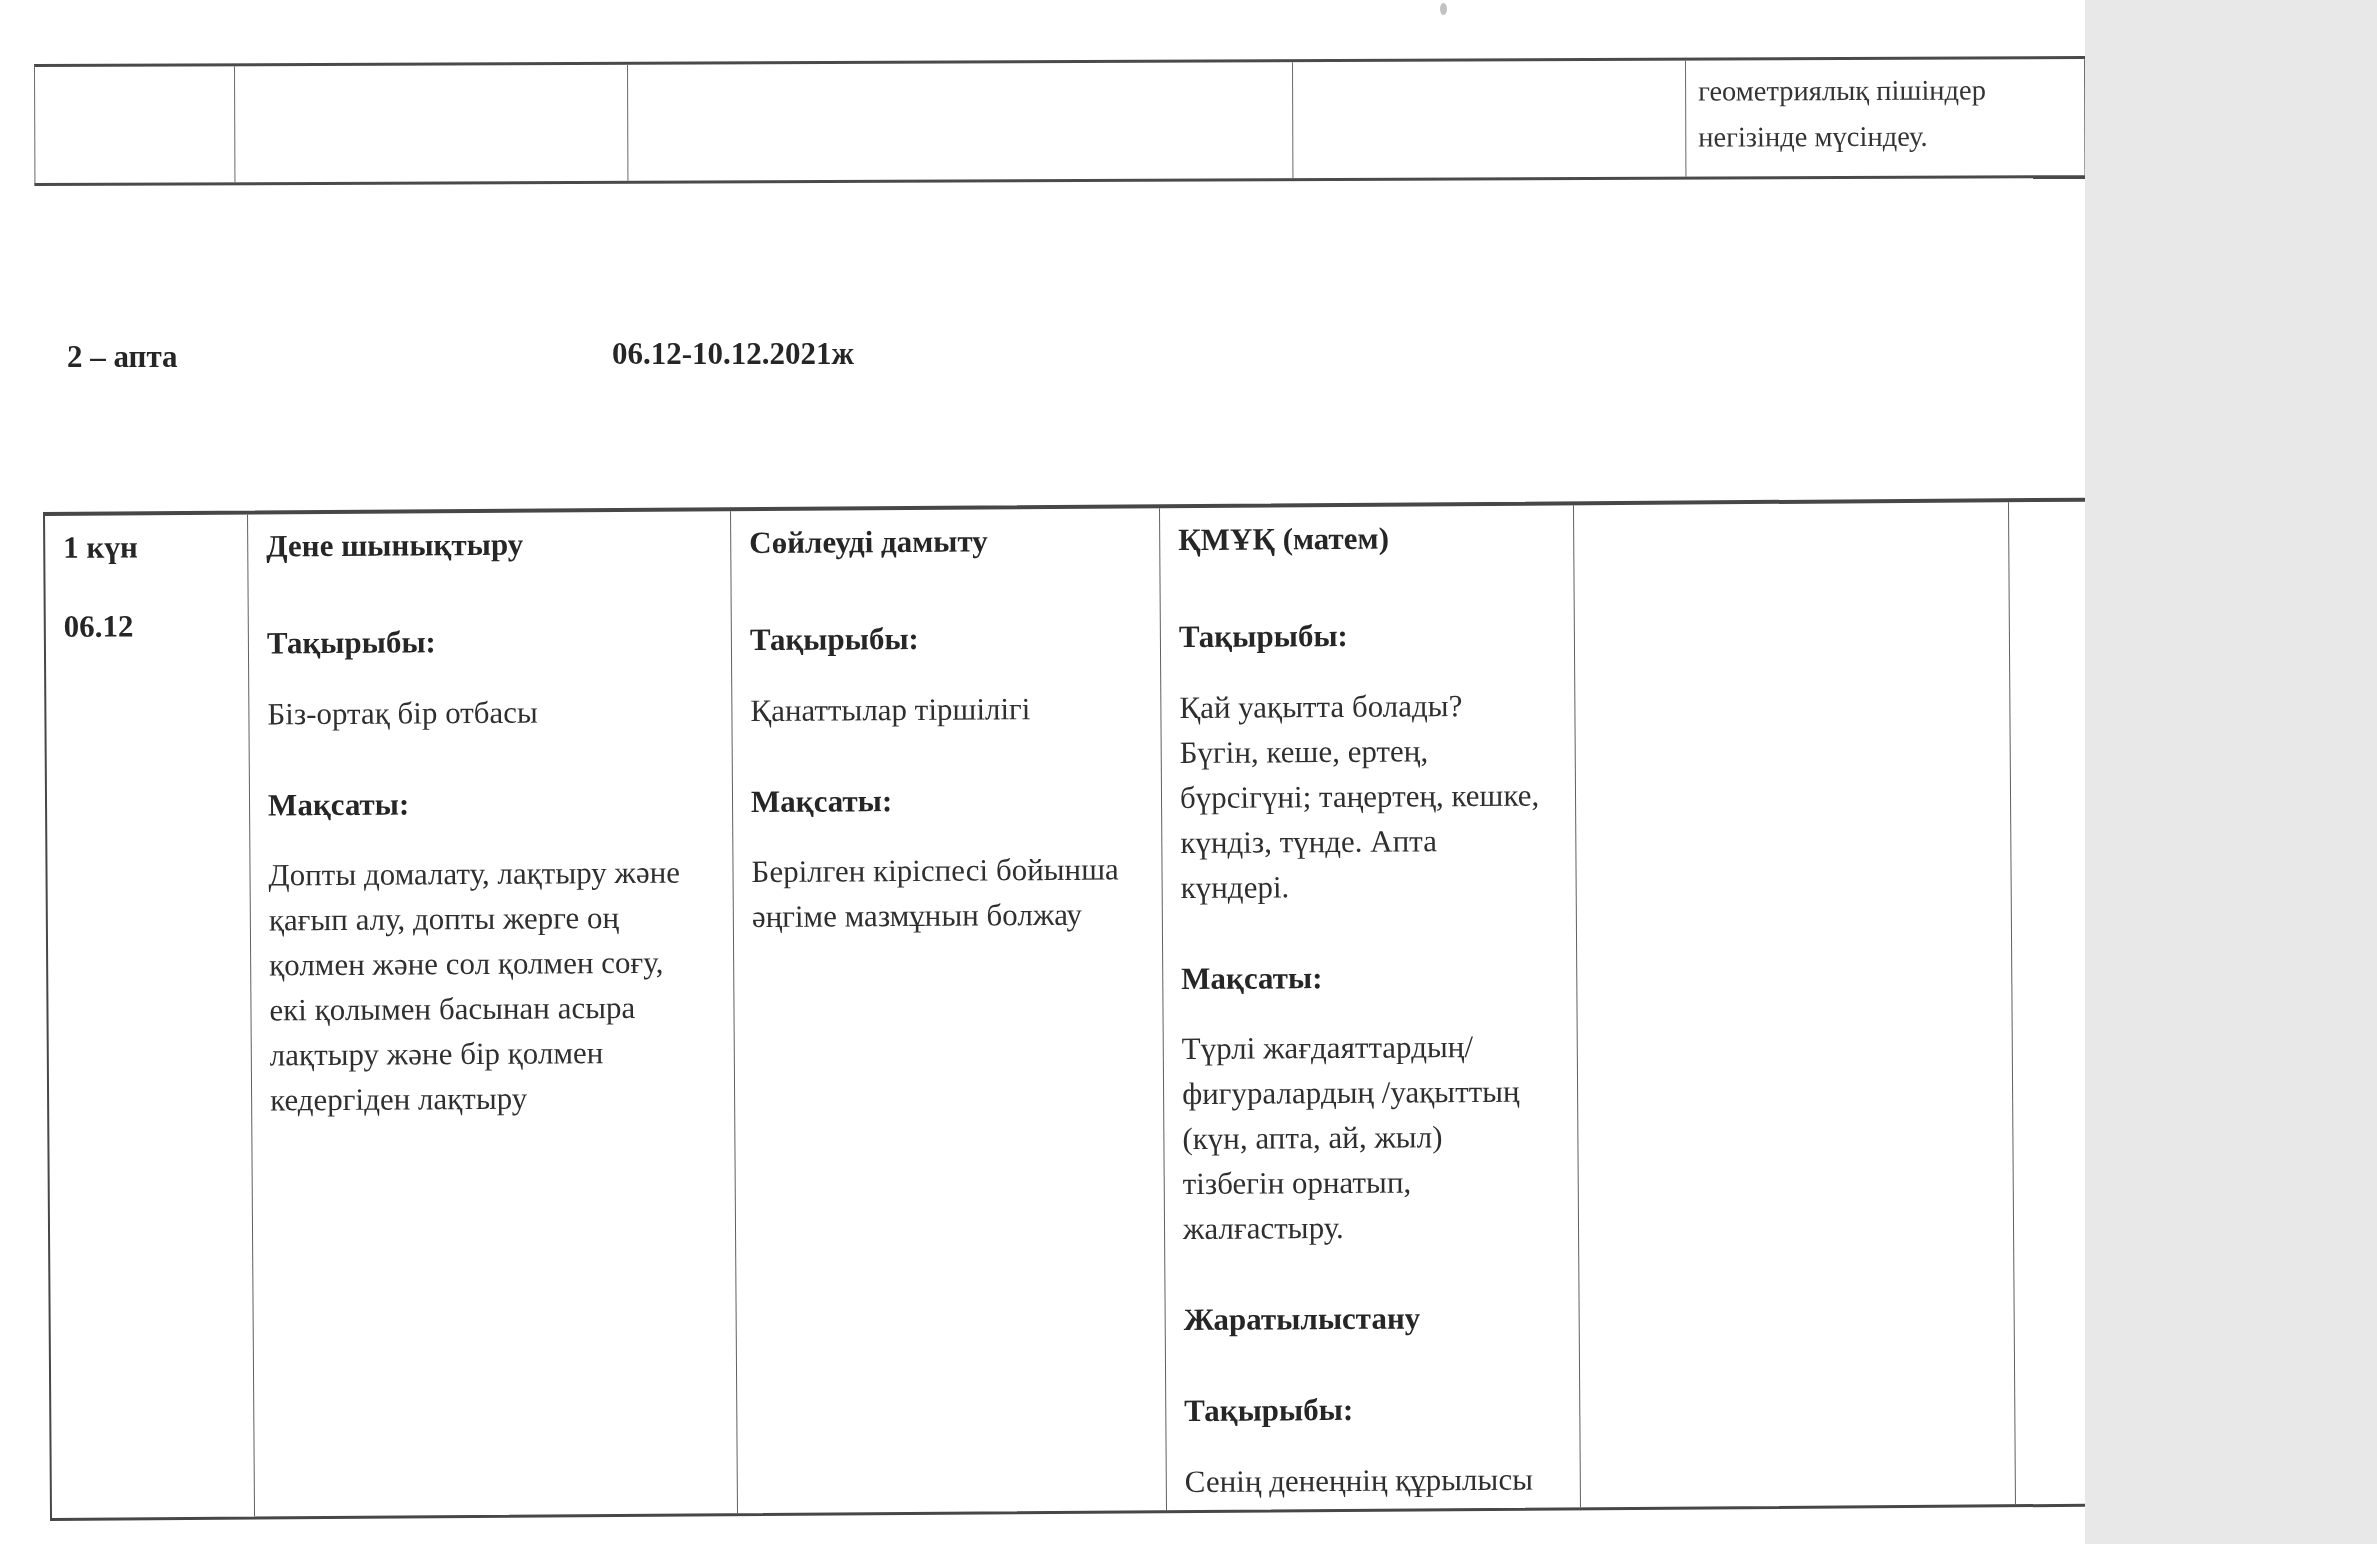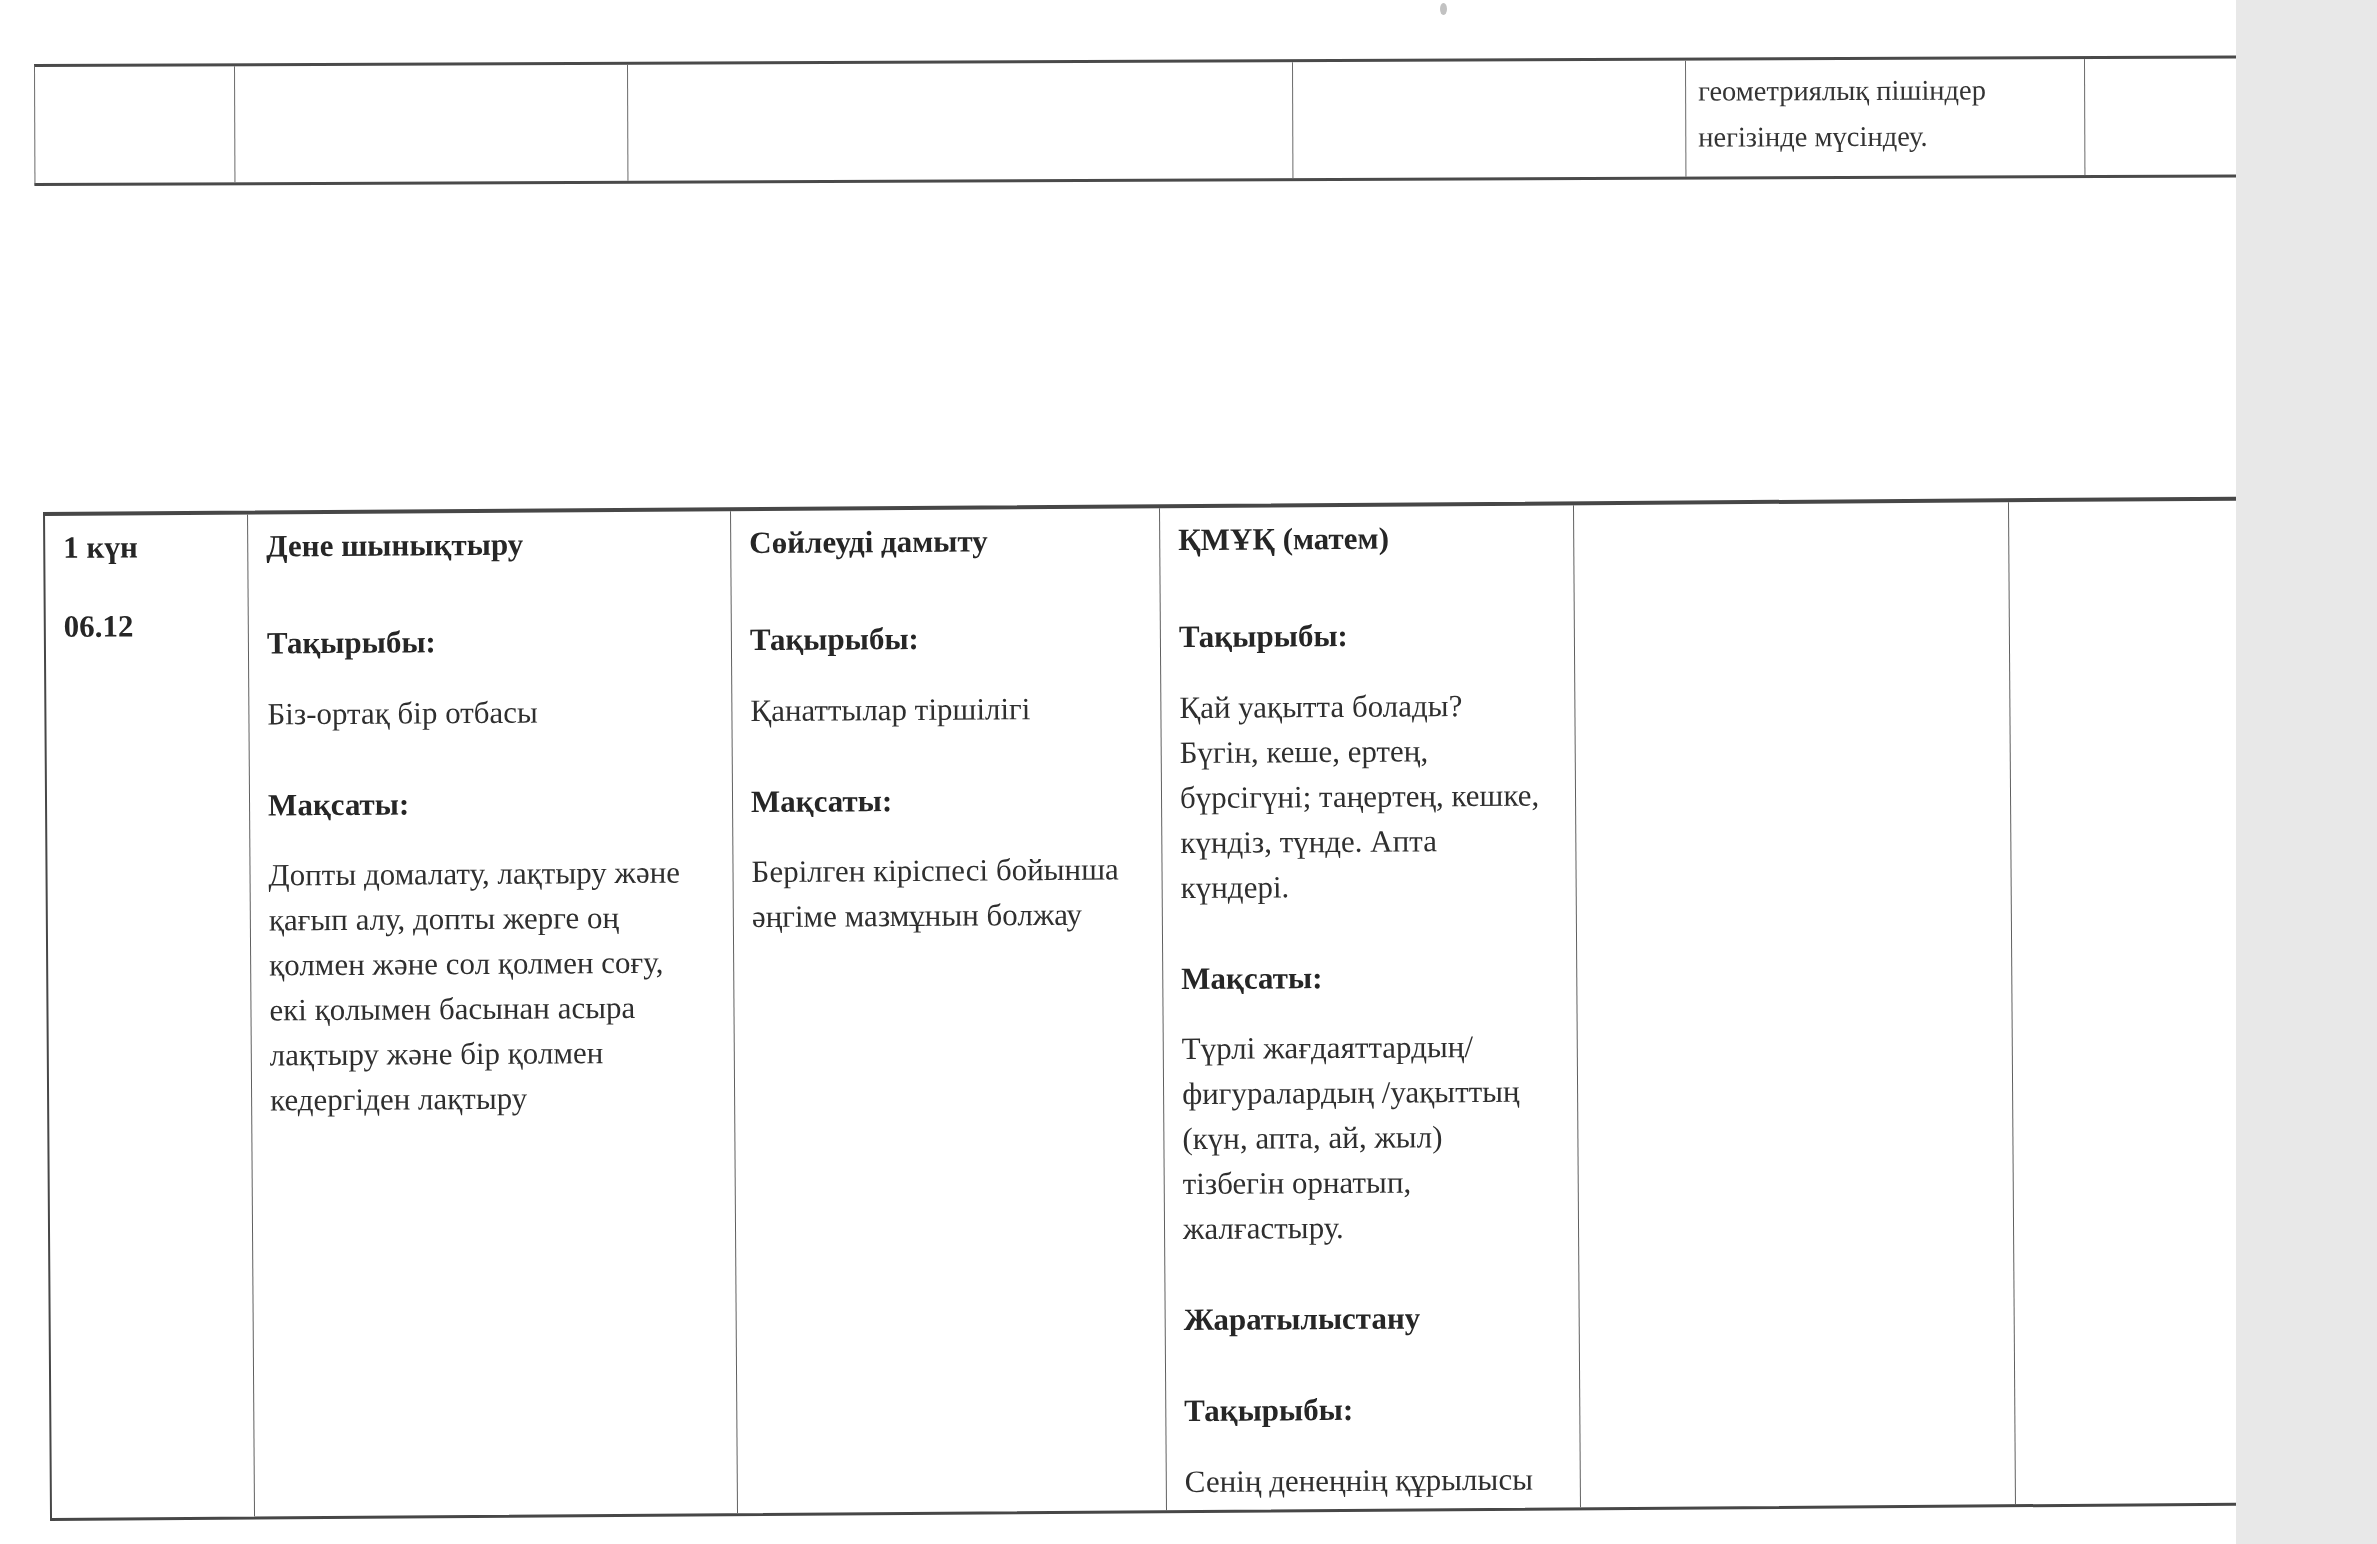--- a/index.html
+++ b/index.html
@@ -1,22 +1,23 @@
 <!DOCTYPE html>
 <html style="font-size:12px"><head>
 <meta charset="utf-8">
 <style>
   html,body{margin:0;padding:0;background:#e8e8e8;}
   .page{
     position:relative;
-    width:2236px;height:1544px;
+    width:2043px;height:1544px;
     background:#ffffff;
     overflow:hidden;
     font-family:"Liberation Serif","DejaVu Serif",serif;
     color:#2f2f2f;
+    padding-left:42px;
   }
   
   .top-table{
     position:absolute;left:34px;top:64px;width:2330px;height:122px;
     display:grid;
     grid-template-columns:200px 393px 665px 393px 399px auto;
     border-top:3.7px solid #4a4a4a;
     border-bottom:3.7px solid #4a4a4a;
     border-left:1.5px solid #6a6a6a;
     border-right:1.5px solid #6a6a6a;
@@ -79,20 +80,24 @@
     <div class="tcell"></div>
     <div class="tcell"></div>
     <div class="tcell"></div>
     <div class="tcell"></div>
     <div class="tcell">
       <span>геометриялық пішіндер негізінде мүсіндеу.</span>
     </div>
     <div class="tcell"></div>
   </div>
 
+  <div class="week-line">
+    <span class="week">2 – апта</span>
+    <span class="dates">06.12-10.12.2021ж</span>
+  </div>
 
   <div class="main-table">
 
     <div class="cell day">
       <p class="b">1 күн</p>
       <p class="b">06.12</p>
     </div>
 
     <div class="cell">
       <p class="b t">Дене шынықтыру</p>

